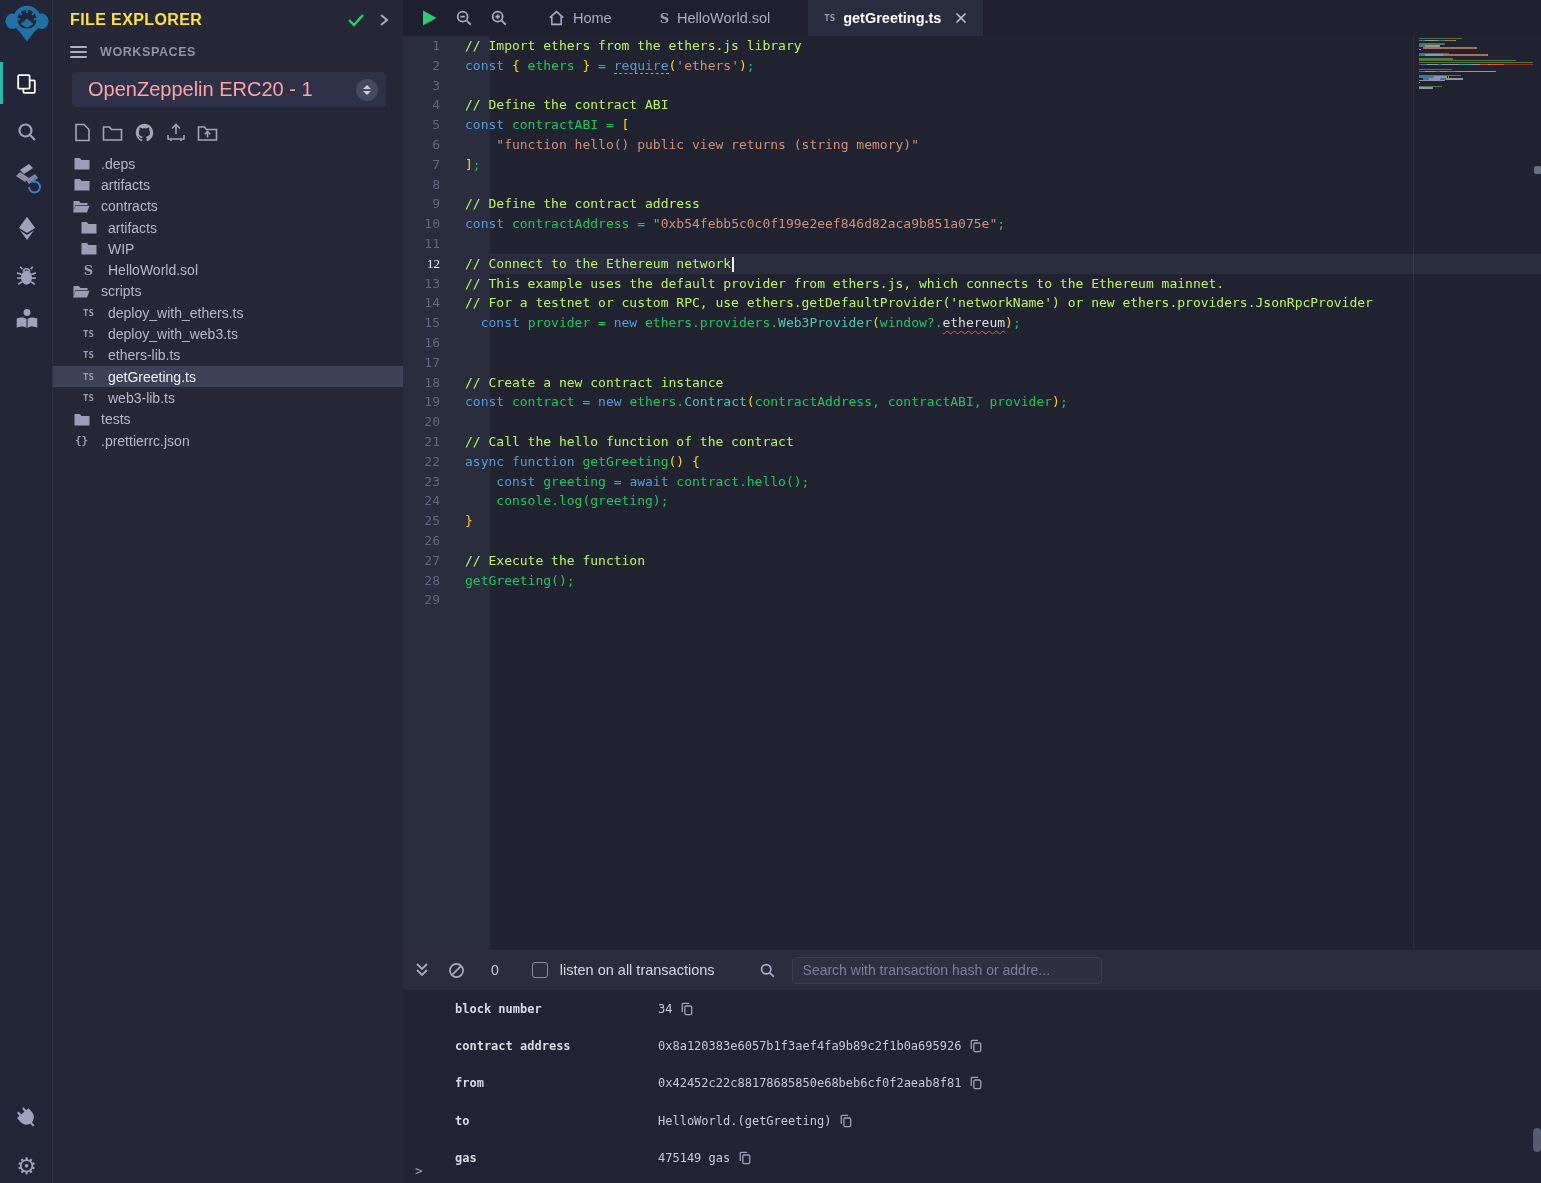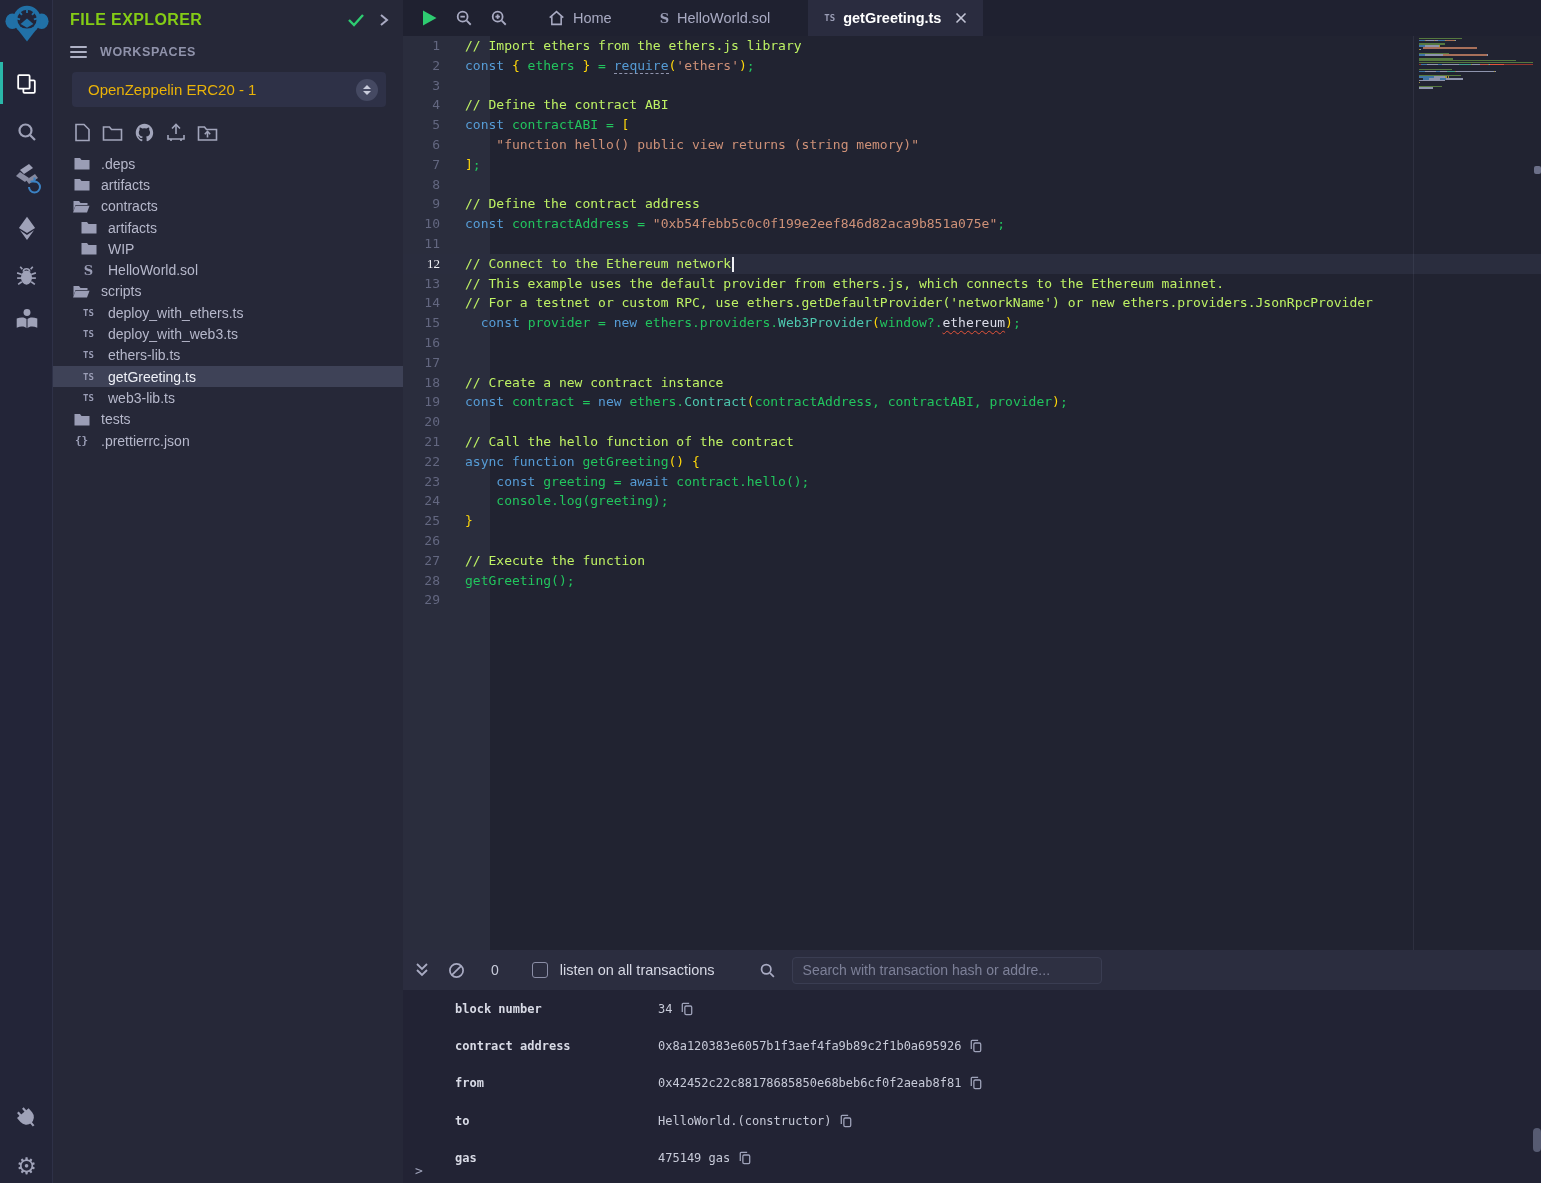--- a/index.html
+++ b/index.html
@@ -10,28 +10,28 @@
 
   
   .activity-bar { position:absolute; left:0; top:0; width:53px; height:1183px; background:#232538; border-right:1px solid #2e3147; }
   .ab-icon { position:absolute; left:0; width:53px; height:44px; display:flex; align-items:center; justify-content:center; color:#9fa2b8; cursor:pointer; }
   .ab-icon svg { display:block; }
   .ab-active-bar { position:absolute; left:0; top:62px; width:3px; height:42px; }
 
   
   .side-panel { position:absolute; left:53px; top:0; width:350px; height:1183px; background:#262838; }
   .sp-header { display:flex; align-items:center; padding:11px 14px 4px 17px; }
-  .sp-title { font-size:16px; font-weight:600; color:#84cc16; letter-spacing:.4px; flex:1; }
+  .sp-title { font-size:16px; font-weight:600; color:#fde047; letter-spacing:.4px; flex:1; }
   .sp-header .hicon { margin-left:14px; display:flex; cursor:pointer; }
   .ws-row { display:flex; align-items:center; padding:12px 0 4px 17px; }
   .ws-label { color:#9093ab; font-size:12.5px; font-weight:600; letter-spacing:.6px; margin-left:13px; }
   .burger { display:flex; flex-direction:column; gap:3px; cursor:pointer; }
   .burger span { display:block; width:17px; height:2px; background:#aeb1c5; border-radius:1px; }
   .ws-select { margin:9px 17px 0 19px; height:35px; background:#2e3147; border-radius:4px; display:flex; align-items:center; padding:0 8px 0 16px; cursor:pointer; }
-  .ws-select-value { flex:1; color:#eab308; font-size:15px; }
+  .ws-select-value { flex:1; color:#fca5a5; font-size:20px; }
   .ws-caret { width:22px; height:22px; border-radius:50%; background:#454962; display:flex; align-items:center; justify-content:center; }
   .fo-toolbar { display:flex; align-items:center; gap:11px; padding:15px 0 8px 21px; color:#a2a5bb; }
   .fo-toolbar .ticon { display:flex; cursor:pointer; }
   .tree { margin-top:2px; }
   .tree-row { display:flex; align-items:center; height:21.3px; padding-left:20px; cursor:pointer; color:#b6b8cb; font-size:14px; }
   .tree-row.ind1 { padding-left:27px; }
   .tree-row.selected { background:#3e4257; color:#eef0f7; }
   .tree-row .ticon { width:17px; display:flex; justify-content:center; margin-right:11px; flex:none; color:#9a9db5; }
   .ts-glyph { font-family:"DejaVu Sans Mono", monospace; font-size:9px; font-weight:bold; color:#9a9db5; letter-spacing:0; }
   .sol-glyph { font-family:"DejaVu Serif", serif; font-size:13px; font-weight:bold; color:#9a9db5; }
@@ -597,21 +597,21 @@
             <span class="t-value">0x42452c22c88178685850e68beb6cf0f2aeab8f81</span>
             <span class="t-copy">
               <svg width="12" height="14" viewBox="0 0 14 16" fill="none" stroke="currentColor" stroke-width="1.5">
                 <rect x="4.5" y="4.5" width="8" height="10" rx="1.5"></rect>
                 <path d="M9.5 1.5 h-7 a1 1 0 0 0 -1 1 v9"></path>
               </svg>
             </span>
           </div>
           <div class="t-row">
             <span class="t-label">to</span>
-            <span class="t-value">HelloWorld.(constructor)</span>
+            <span class="t-value">HelloWorld.(getGreeting)</span>
             <span class="t-copy">
               <svg width="12" height="14" viewBox="0 0 14 16" fill="none" stroke="currentColor" stroke-width="1.5">
                 <rect x="4.5" y="4.5" width="8" height="10" rx="1.5"></rect>
                 <path d="M9.5 1.5 h-7 a1 1 0 0 0 -1 1 v9"></path>
               </svg>
             </span>
           </div>
           <div class="t-row">
             <span class="t-label">gas</span>
             <span class="t-value">475149 gas</span>

